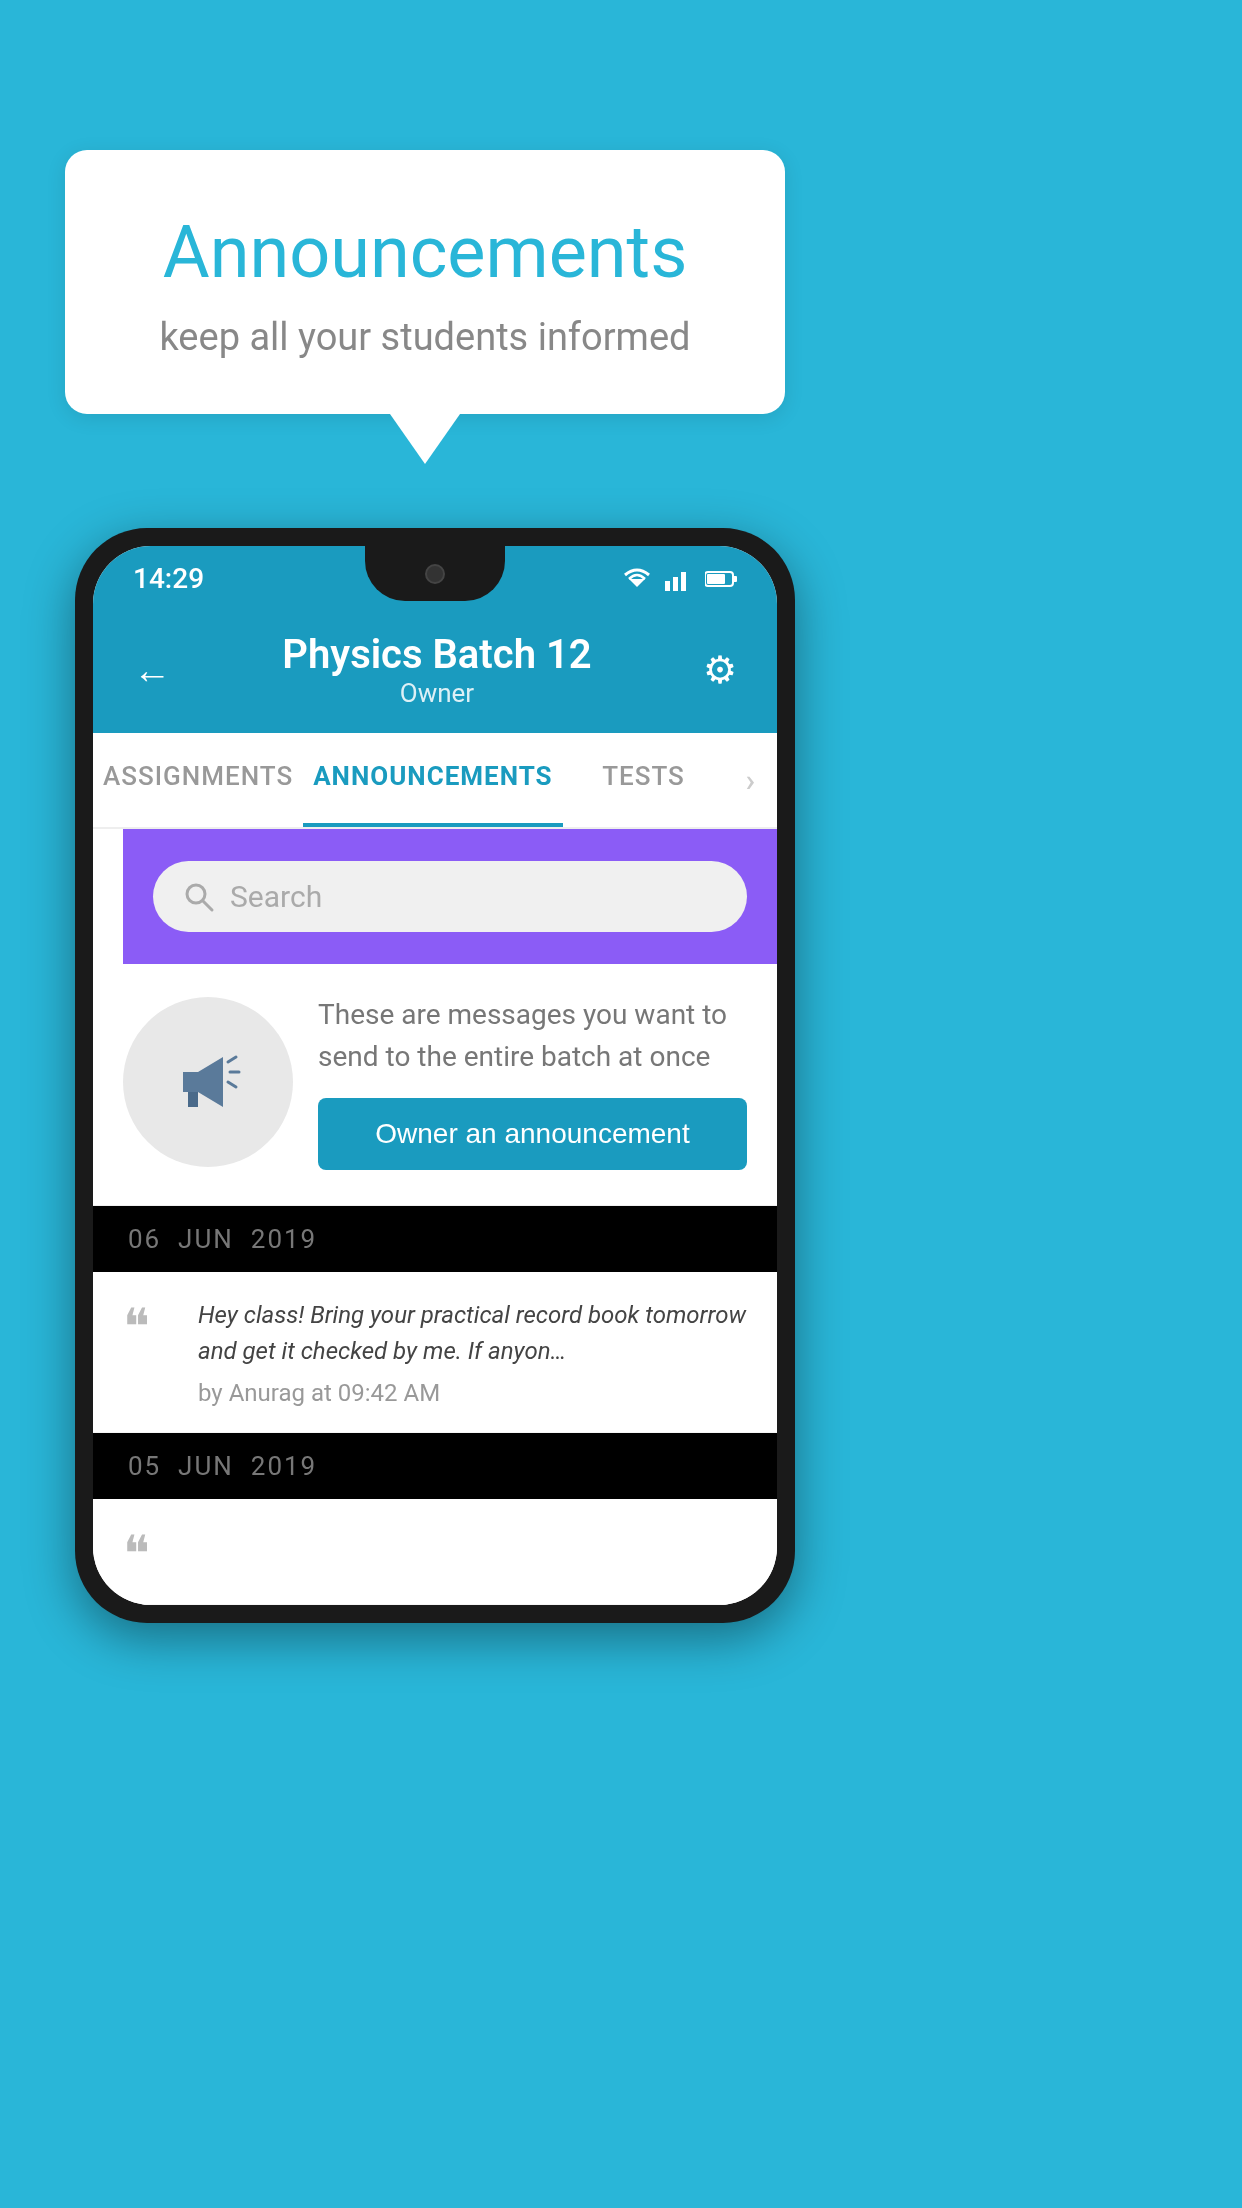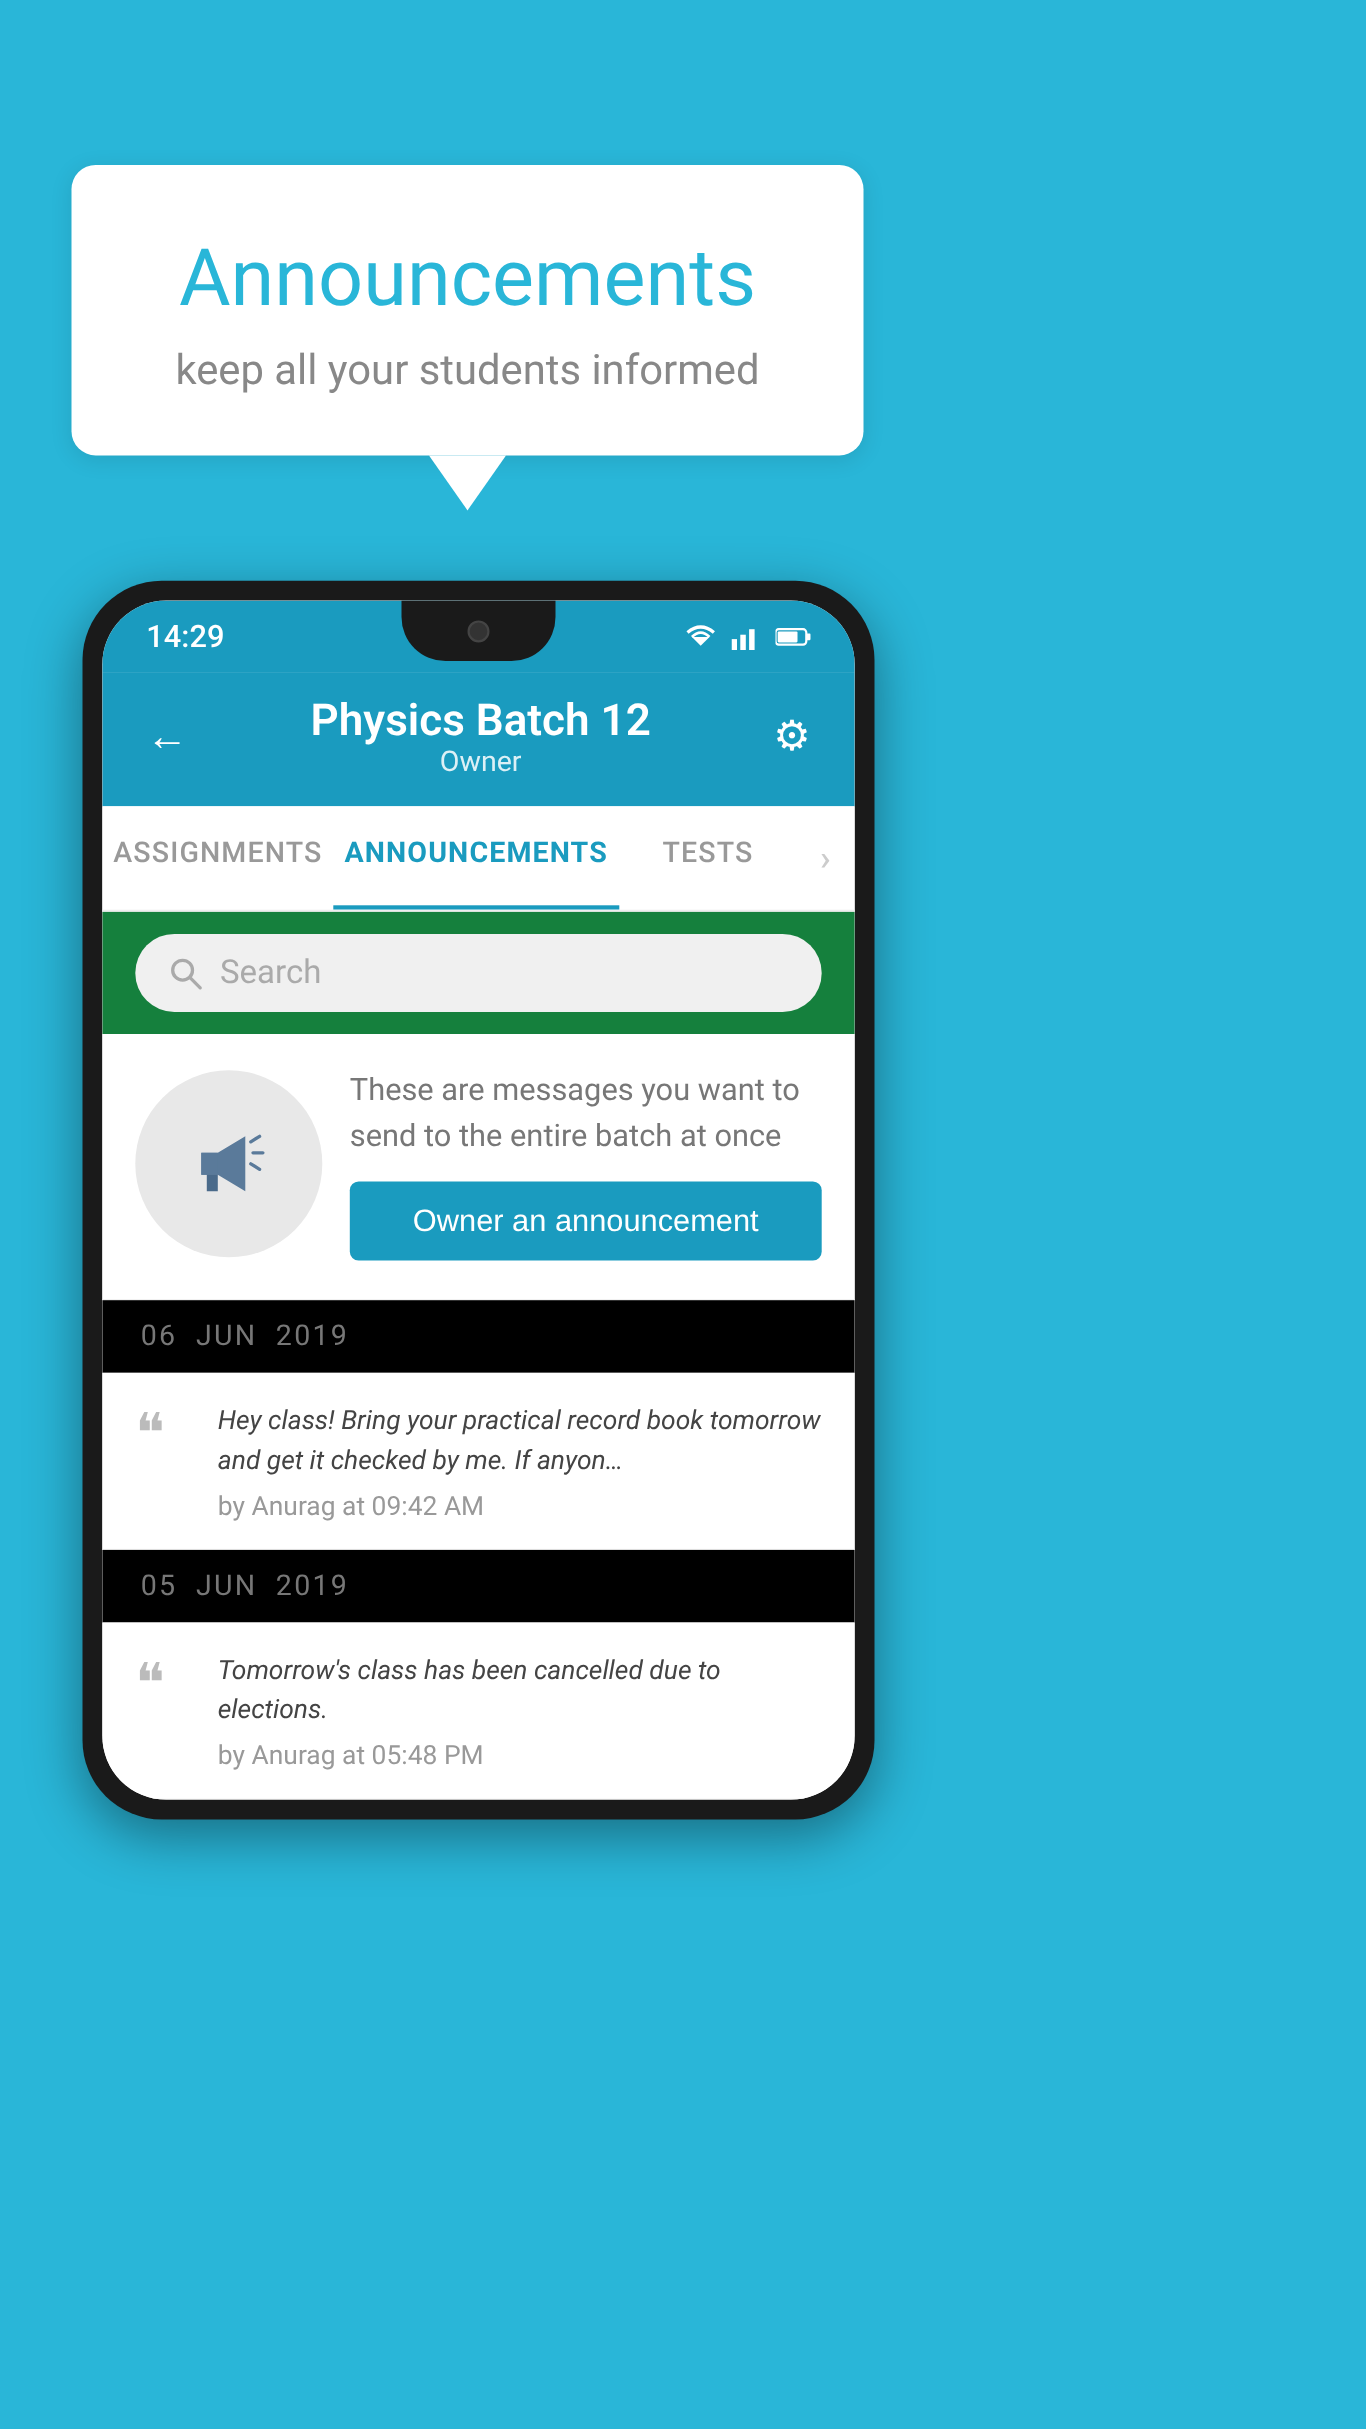--- a/index.html
+++ b/index.html
@@ -184,22 +184,23 @@
       position: absolute;
       bottom: 0;
       left: 0;
       right: 0;
       height: 4px;
       background: #1a9bbf;
     }
 
     
     .search-container {
-      background: #15803d;
-      padding: 20px 30px;
+      background: #8b5cf6;
+      padding: 32px 30px;
+      margin-left: 30px;
     }
 
     .search-bar {
       background: #f0f0f0;
       border-radius: 40px;
       display: flex;
       align-items: center;
       padding: 18px 30px;
       gap: 15px;
     }
@@ -403,21 +404,17 @@
           <div class="announcement-author">by Anurag at 09:42 AM</div>
         </div>
       </div>
 
       <div class="date-separator">
         <span class="date-text">05&nbsp; JUN &nbsp;2019</span>
       </div>
 
       <div class="announcement-item">
         <div class="quote-icon">❝</div>
-        <div class="announcement-content">
-          <div class="announcement-text">Tomorrow's class has been cancelled due to elections.</div>
-          <div class="announcement-author">by Anurag at 05:48 PM</div>
-        </div>
       </div>
 
     </div>
   </div>
 </div>
 
 </body></html>

